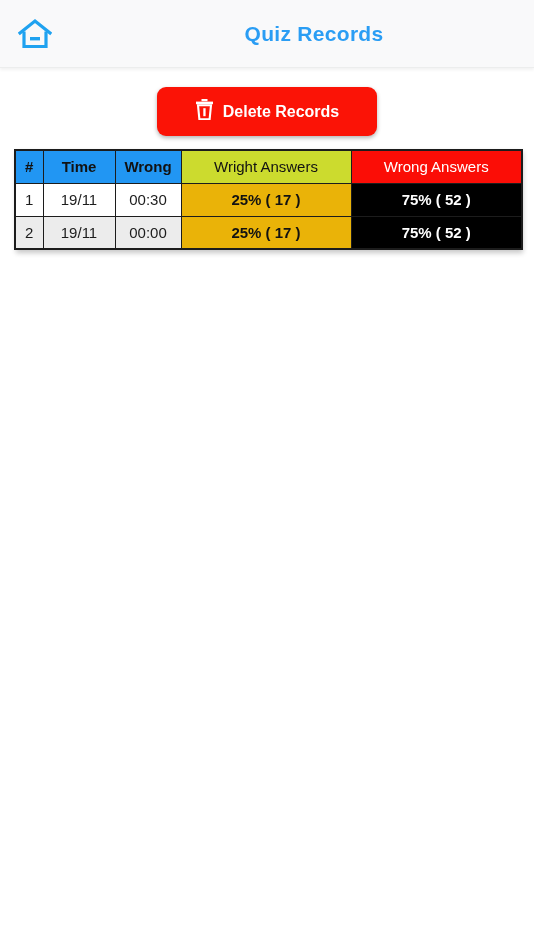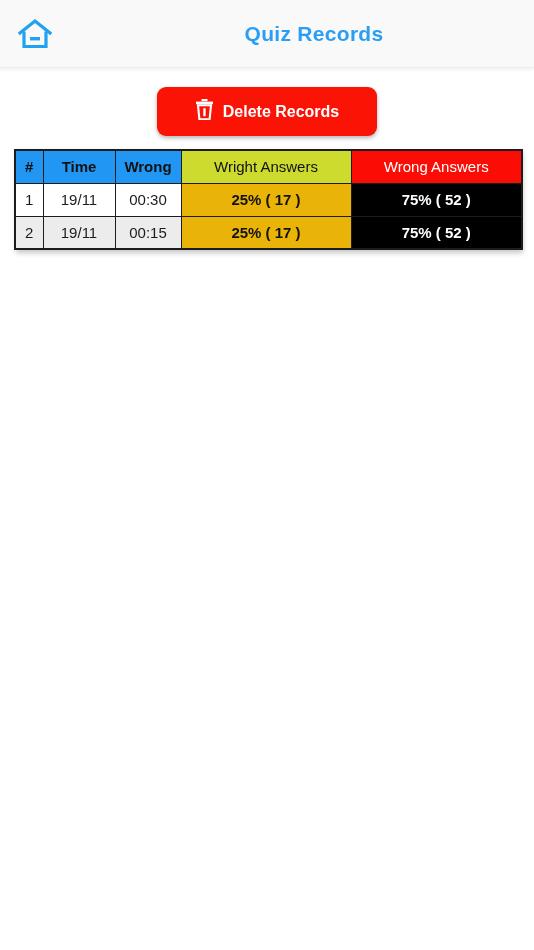--- a/index.html
+++ b/index.html
@@ -182,19 +182,19 @@
       <tr class="row-odd">
         <td class="plain">1</td>
         <td class="plain">19/11</td>
         <td class="plain">00:30</td>
         <td class="cell-green">25% ( 17 )</td>
         <td class="cell-red">75% ( 52 )</td>
       </tr>
       <tr class="row-even">
         <td class="plain">2</td>
         <td class="plain">19/11</td>
-        <td class="plain">00:15</td>
+        <td class="plain">00:00</td>
         <td class="cell-green">25% ( 17 )</td>
         <td class="cell-red">75% ( 52 )</td>
       </tr>
     </tbody>
   </table>
 </div>
 
 </body></html>

